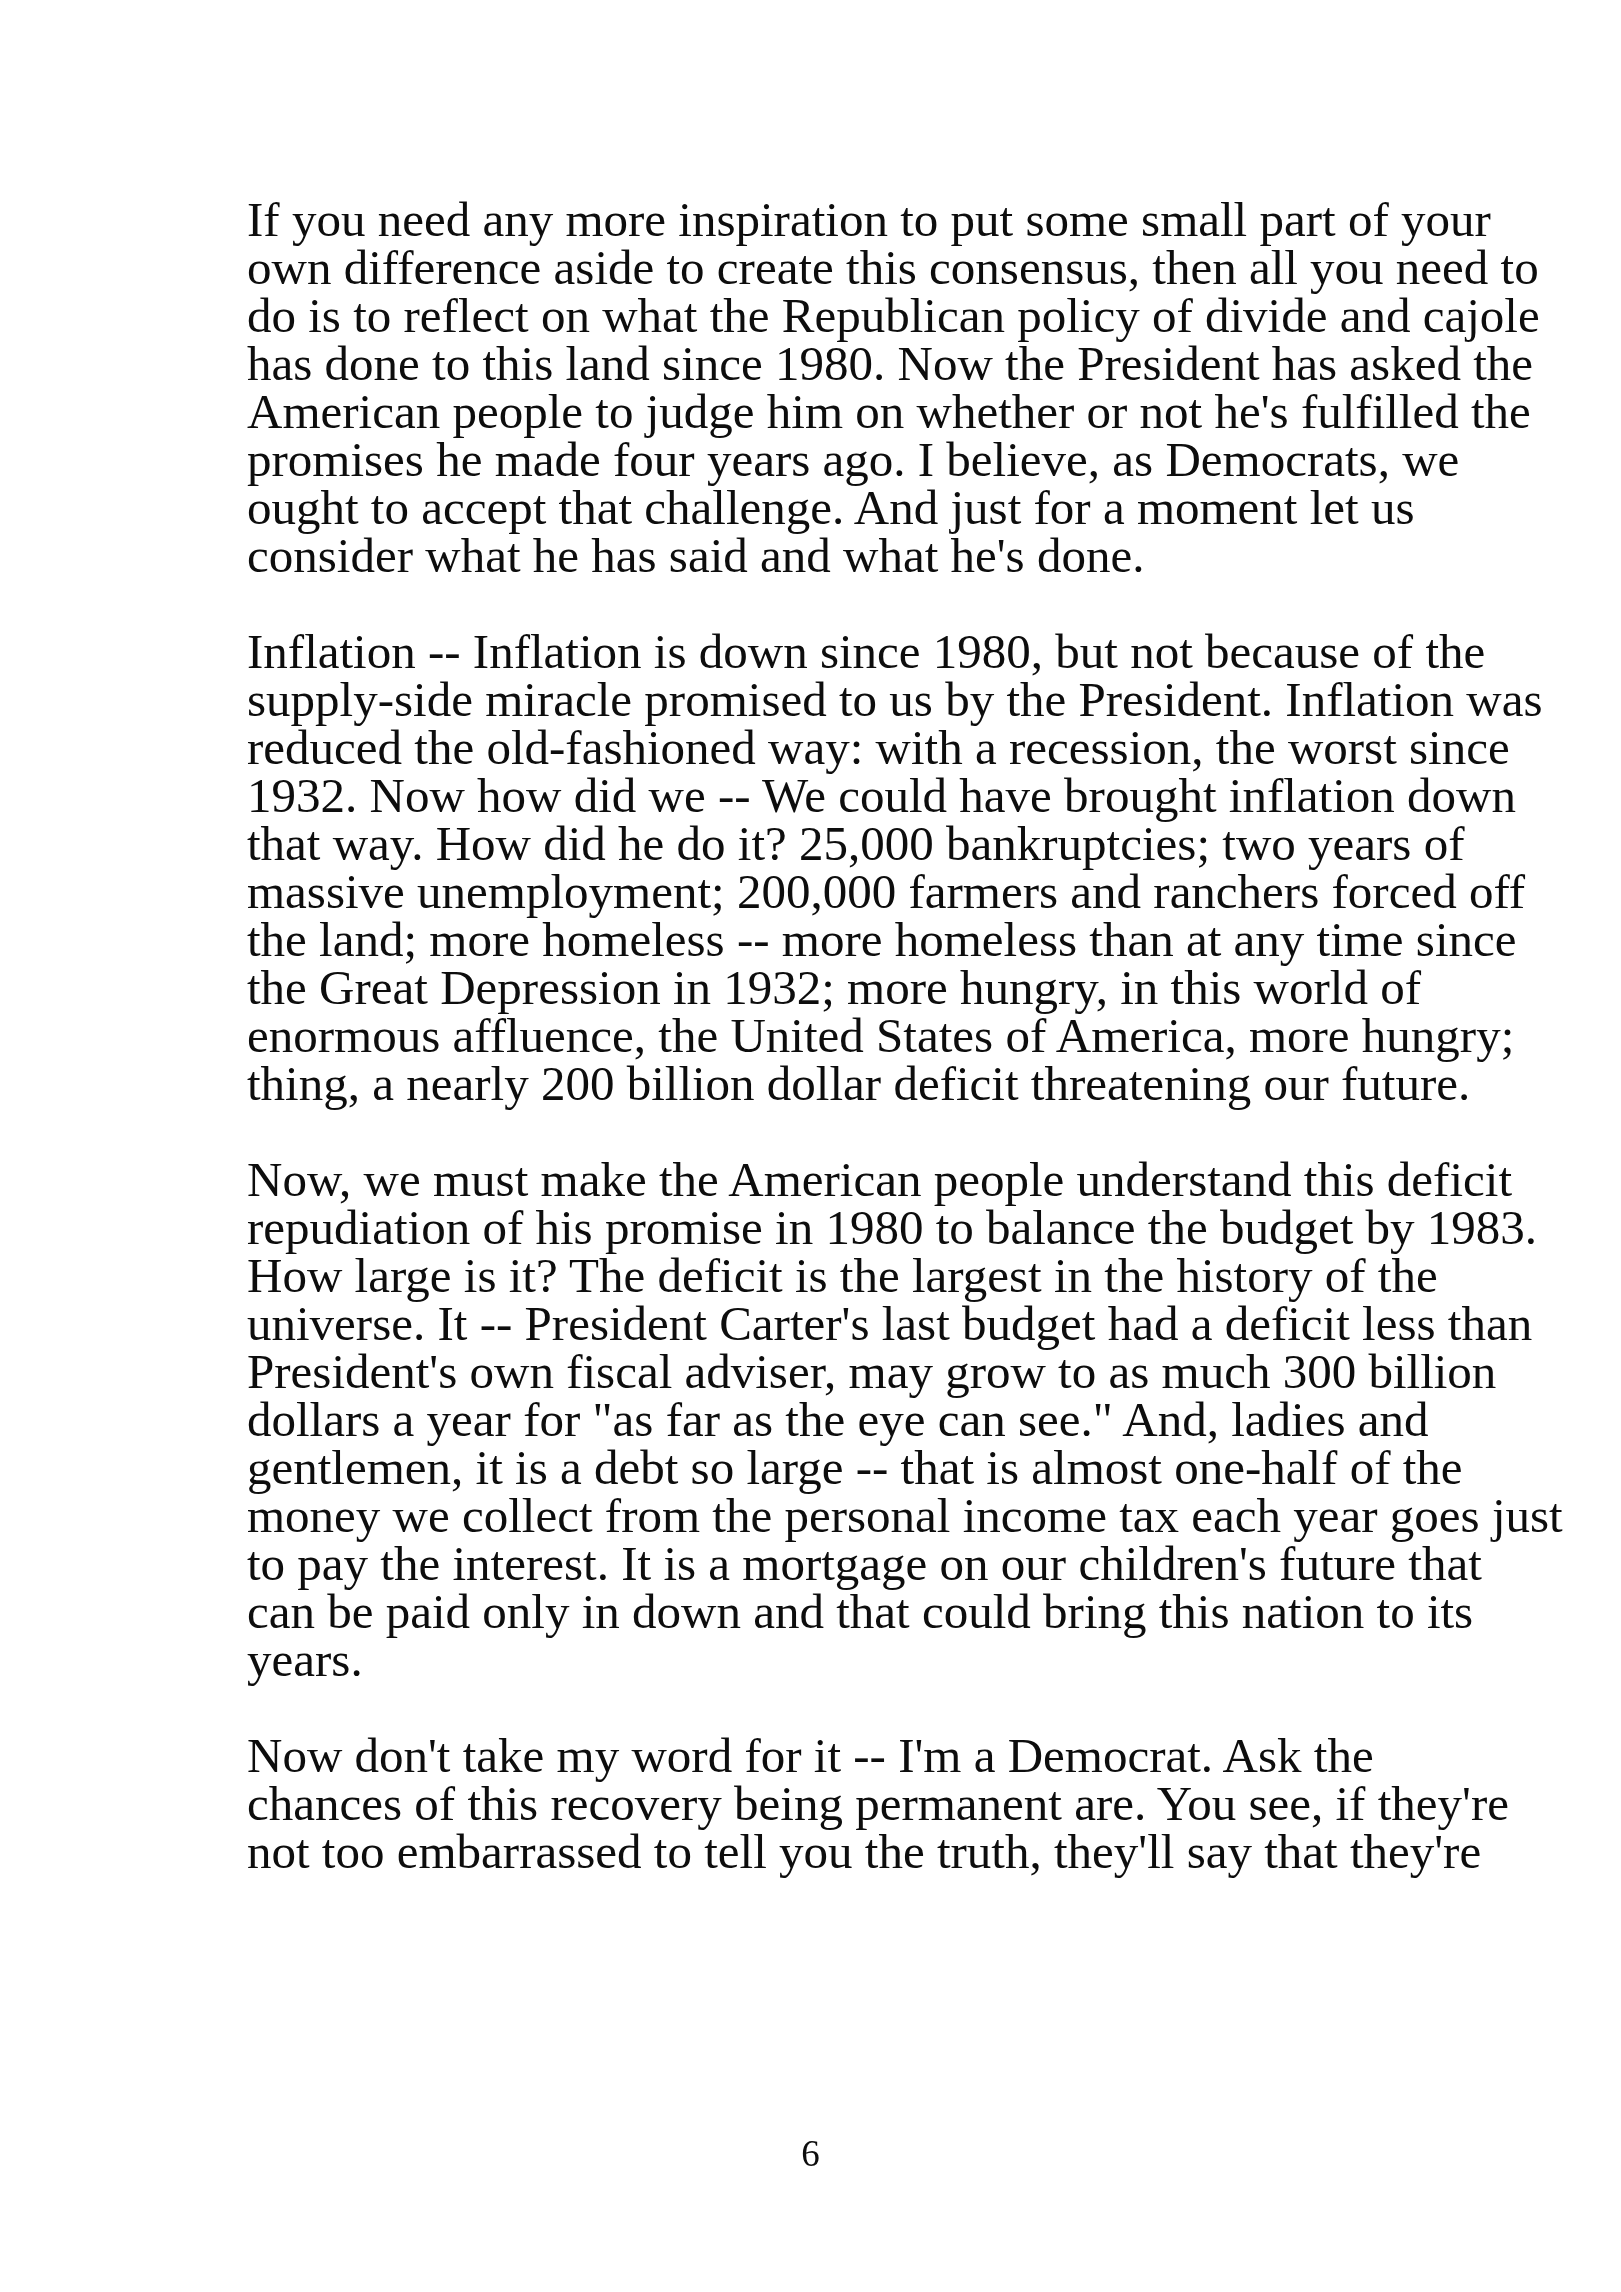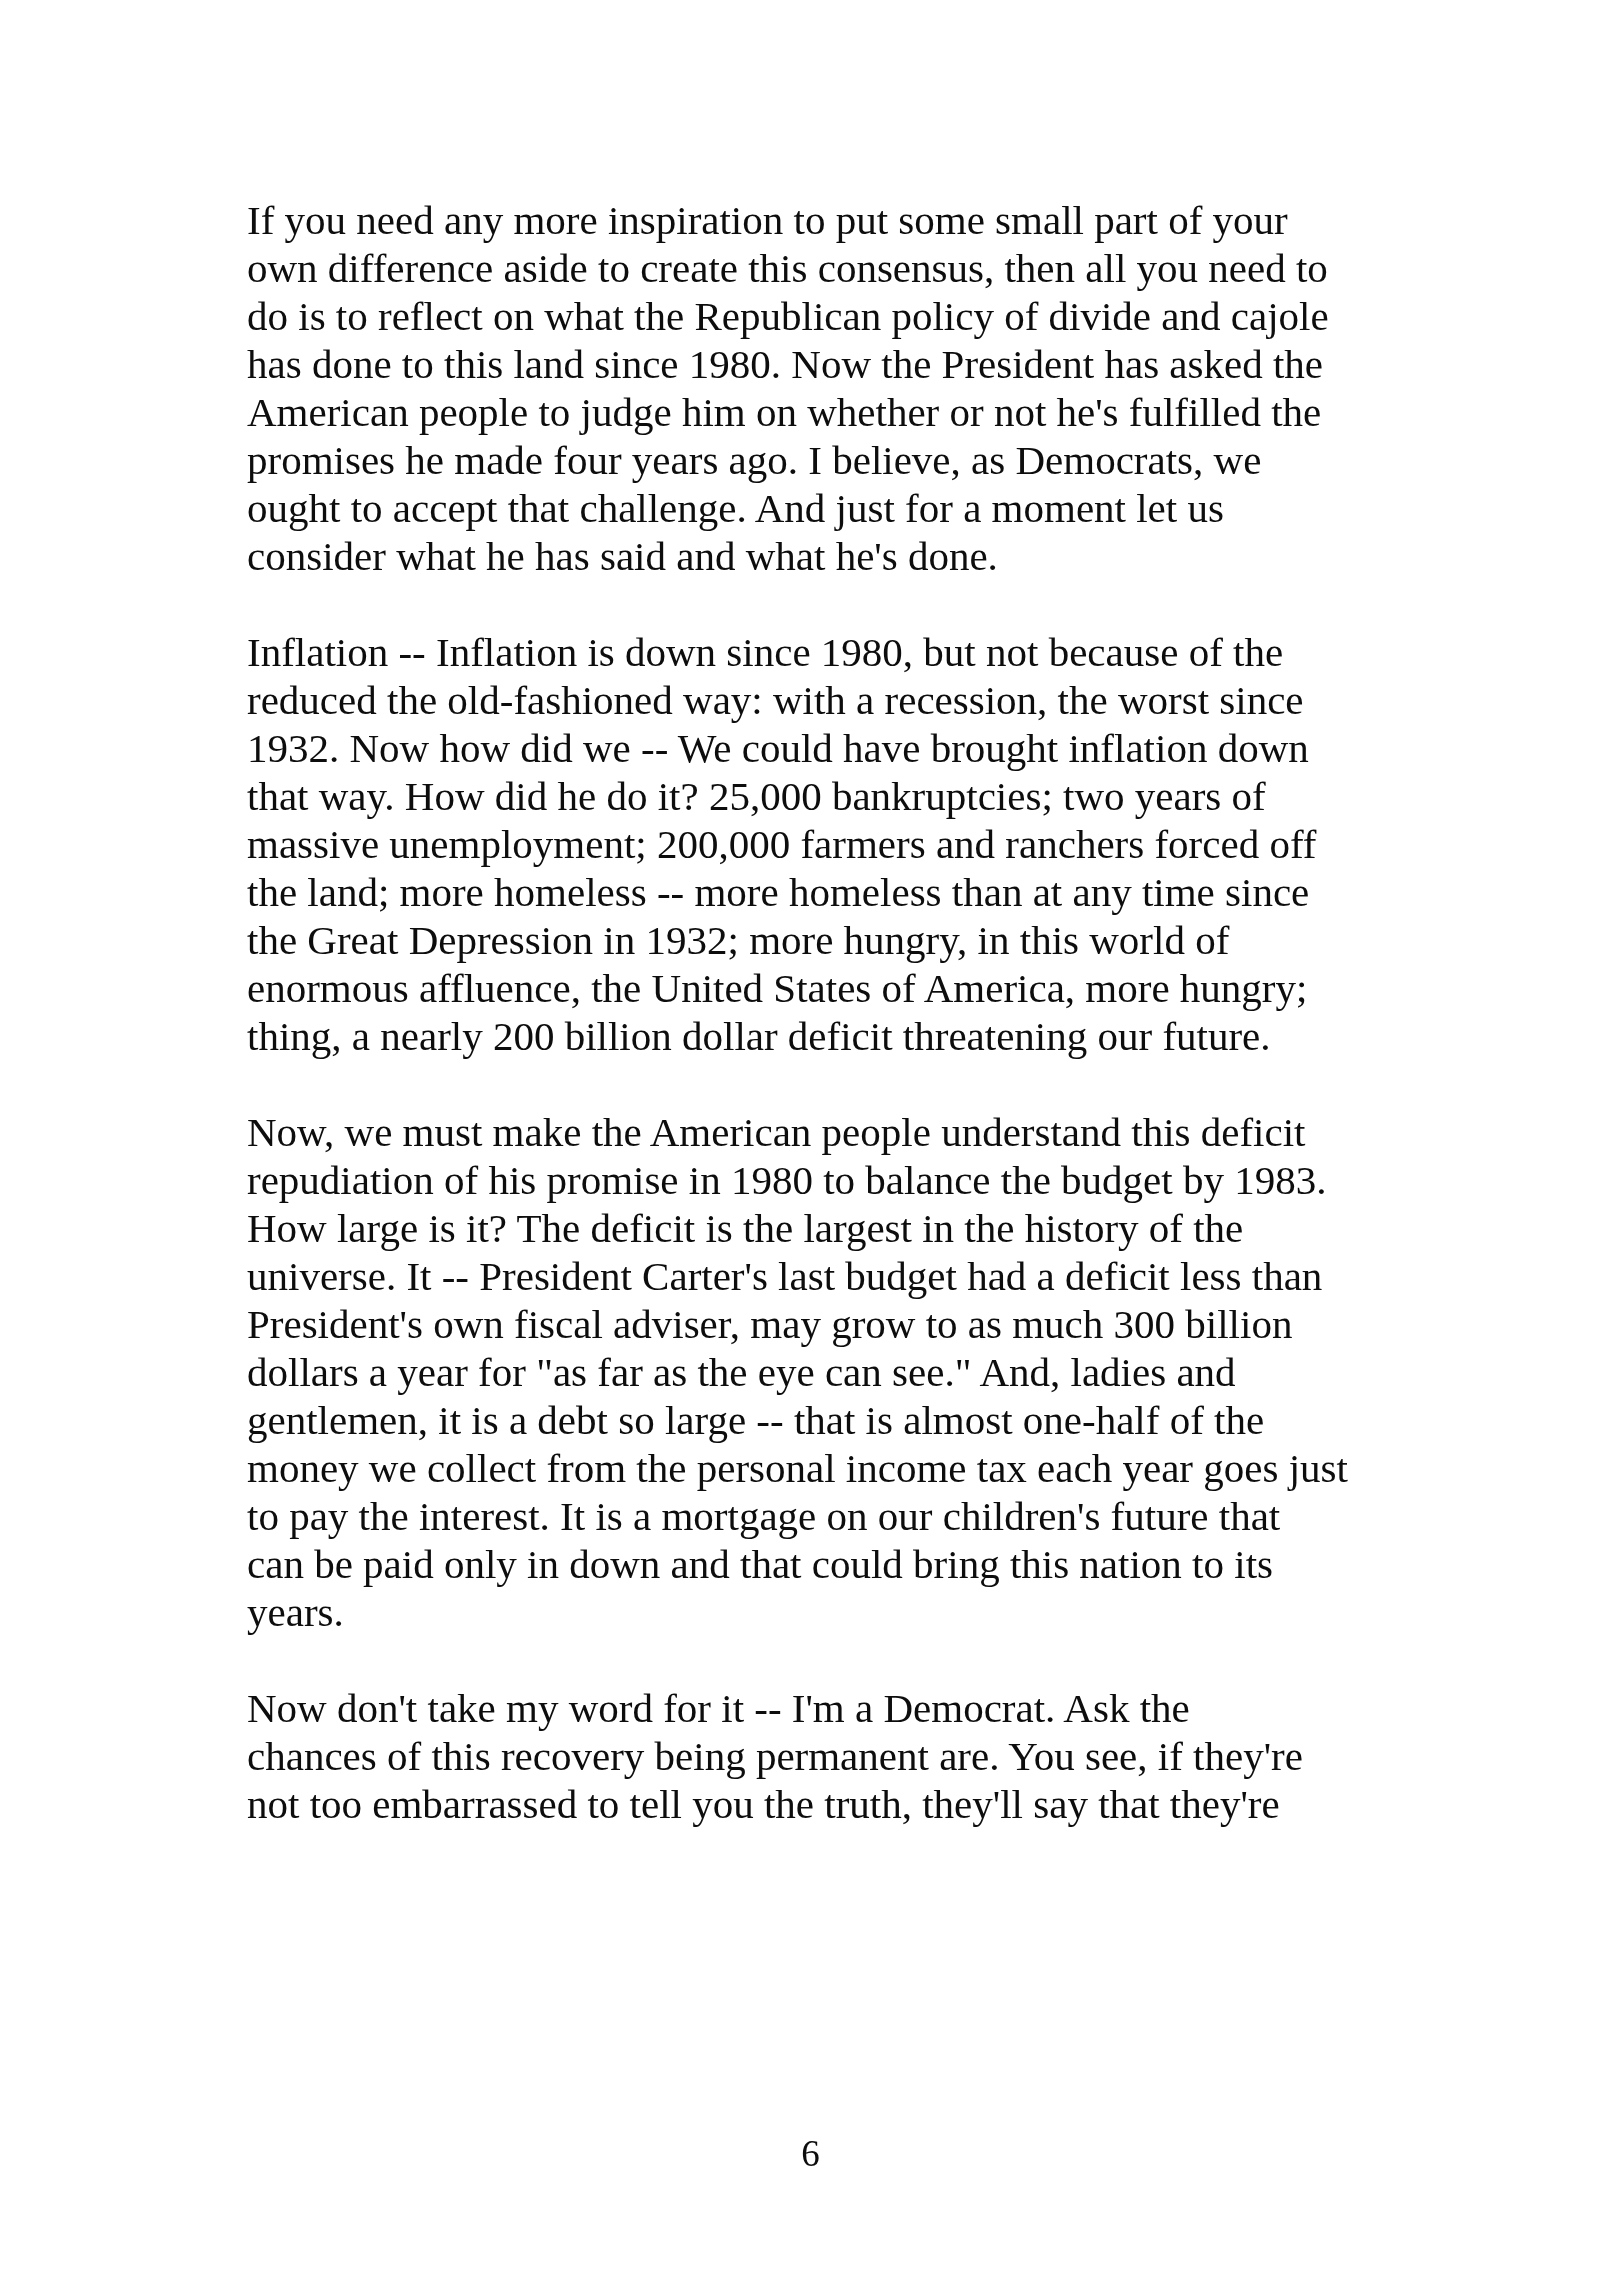--- a/index.html
+++ b/index.html
@@ -21,21 +21,21 @@
     background: #ffffff;
   }
   .text-block {
     position: absolute;
     left: 247px;
     top: 196px;
     width: 1147px;
   }
   .text-block p {
     margin: 0 0 48px 0;
-    font-size: 41px;
+    font-size: 49px;
     line-height: 48px;
     font-weight: 400;
   }
   .text-block p:last-child {
     margin-bottom: 8px;
   }
   .line {
     display: block;
     white-space: nowrap;
   }
@@ -60,20 +60,21 @@
         <span class="line">own difference aside to create this consensus, then all you need to</span>
         <span class="line">do is to reflect on what the Republican policy of divide and cajole</span>
         <span class="line">has done to this land since 1980. Now the President has asked the</span>
         <span class="line">American people to judge him on whether or not he's fulfilled the</span>
         <span class="line">promises he made four years ago. I believe, as Democrats, we</span>
         <span class="line">ought to accept that challenge. And just for a moment let us</span>
         <span class="line">consider what he has said and what he's done.</span>
       </p>
       <p>
         <span class="line">Inflation -- Inflation is down since 1980, but not because of the</span>
+        <span class="line">supply-side miracle promised to us by the President. Inflation was</span>
         <span class="line">reduced the old-fashioned way: with a recession, the worst since</span>
         <span class="line">1932. Now how did we -- We could have brought inflation down</span>
         <span class="line">that way. How did he do it? 25,000 bankruptcies; two years of</span>
         <span class="line">massive unemployment; 200,000 farmers and ranchers forced off</span>
         <span class="line">the land; more homeless -- more homeless than at any time since</span>
         <span class="line">the Great Depression in 1932; more hungry, in this world of</span>
         <span class="line">enormous affluence, the United States of America, more hungry;</span>
         <span class="line">thing, a nearly 200 billion dollar deficit threatening our future.</span>
       </p>
       <p>

